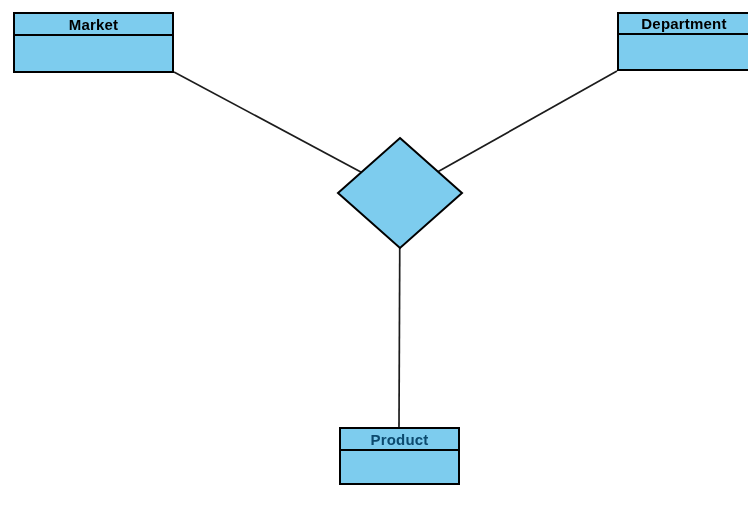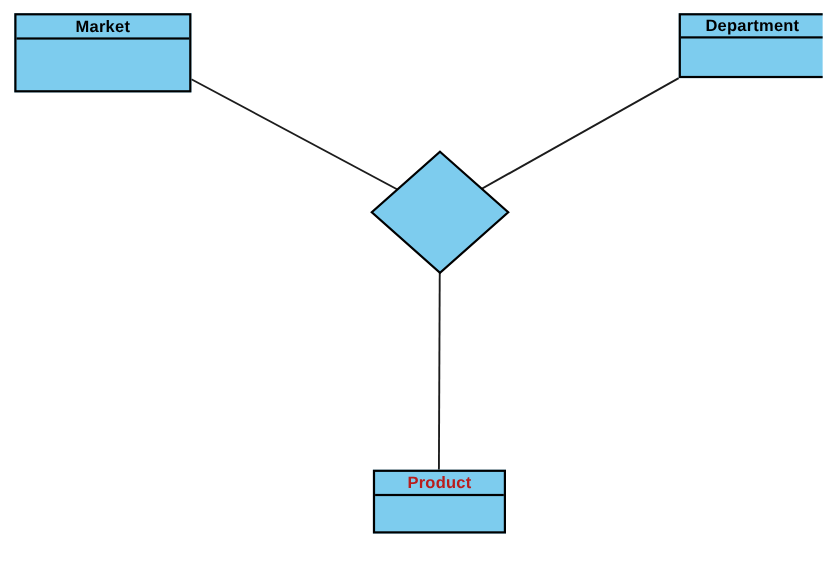--- a/index.html
+++ b/index.html
@@ -45,27 +45,27 @@
 <body>
 
 <div class="canvas" id="er-canvas" style="background: rgb(255, 255, 255);">
   <svg id="connector-layer" width="748" height="532" viewBox="0 0 748 532" xmlns="http://www.w3.org/2000/svg">
       <line x1="174" y1="72" x2="400" y2="193" stroke="#1c1c1c" stroke-width="1.7"></line>
       <line x1="617" y1="71" x2="400" y2="193" stroke="#1c1c1c" stroke-width="1.7"></line>
       <line x1="399" y1="427" x2="400" y2="193" stroke="#1c1c1c" stroke-width="1.7"></line>
       <polygon points="400,138 462,193 400,248 338,193" fill="#7dccee" stroke="#000000" stroke-width="2"></polygon>
     </svg>
 
-  <div class="entity" id="entity-market" style="left: 13px; top: 12px; width: 161px; height: 72px; background: rgb(125, 204, 238); border-color: rgb(0, 0, 0);">
+  <div class="entity" id="entity-market" style="left: 13px; top: 12px; width: 161px; height: 61px; background: rgb(125, 204, 238); border-color: rgb(0, 0, 0);">
     <div class="entity-title" style="height: 20px; border-bottom-color: rgb(0, 0, 0); color: rgb(0, 0, 0);">Market</div>
     <div class="entity-body"></div>
   </div>
 
   <div class="entity" id="entity-department" style="left: 617px; top: 12px; width: 134px; height: 59px; background: rgb(125, 204, 238); border-color: rgb(0, 0, 0);">
     <div class="entity-title" style="height: 19px; border-bottom-color: rgb(0, 0, 0); color: rgb(0, 0, 0);">Department</div>
     <div class="entity-body"></div>
   </div>
 
   <div class="entity" id="entity-product" style="left: 339px; top: 427px; width: 121px; height: 58px; background: rgb(125, 204, 238); border-color: rgb(0, 0, 0);">
-    <div class="entity-title" style="height: 20px; border-bottom-color: rgb(0, 0, 0); color: #b91c1c;">Product</div>
+    <div class="entity-title" style="height: 20px; border-bottom-color: rgb(0, 0, 0); color: #0c4a6e;">Product</div>
     <div class="entity-body"></div>
   </div>
 </div>
 
 </body></html>

